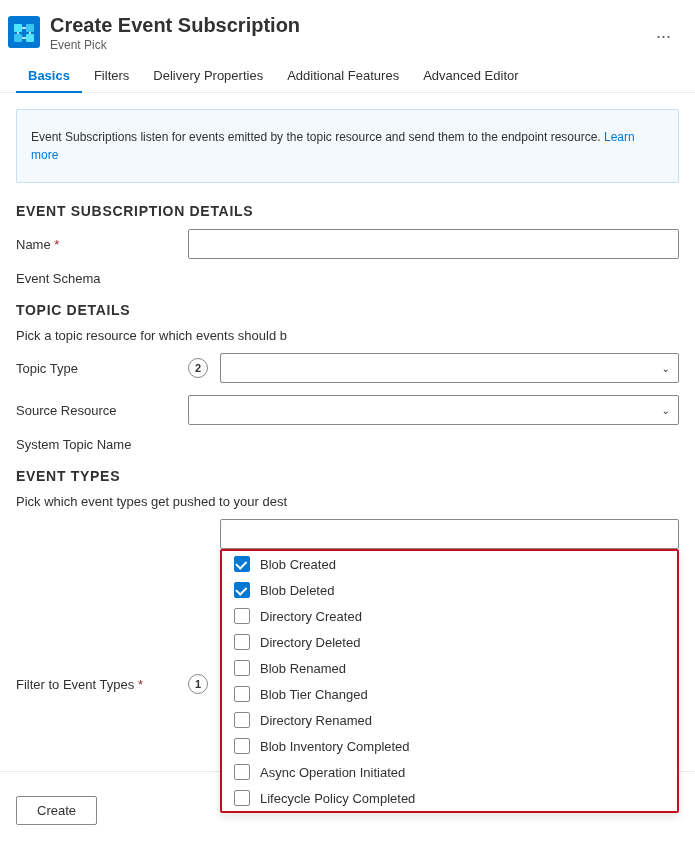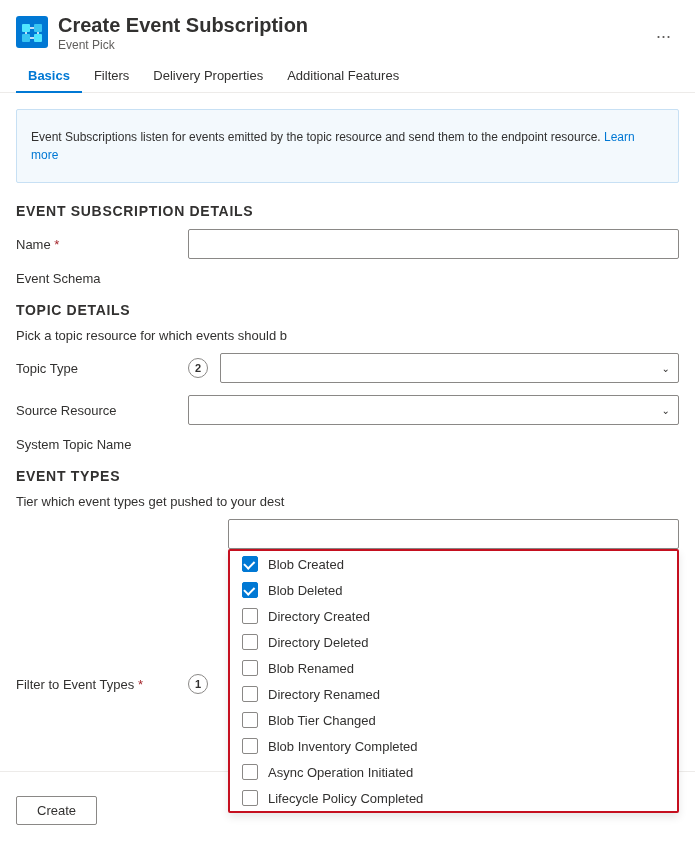--- a/index.html
+++ b/index.html
@@ -8,21 +8,21 @@
       font-size: 13px;
       color: #323130;
       background: #fff;
       width: 695px;
       min-height: 849px;
     }
 
     .header {
       display: flex;
       align-items: center;
-      padding: 12px 16px 8px 16px;
+      padding: 12px 16px 8px 8px;
       gap: 10px;
     }
     .header-icon {
       width: 32px;
       height: 32px;
       flex-shrink: 0;
     }
     .header-text { flex: 1; }
     .header-title {
       font-size: 20px;
@@ -257,20 +257,21 @@
       <div class="header-subtitle">Event Pick</div>
     </div>
     <div class="header-ellipsis">...</div>
   </div>
 
   <div class="nav-tabs">
     <div class="nav-tab active">Basics</div>
     <div class="nav-tab">Filters</div>
     <div class="nav-tab">Delivery Properties</div>
     <div class="nav-tab">Additional Features</div>
+    <div class="nav-tab">Advanced Editor</div>
   </div>
 
   <div class="content">
 
     <div class="info-bar">
       <span>Event Subscriptions listen for events emitted by the topic resource and send them to the endpoint resource.</span>
       <a href="#" class="link">Learn more</a>
     </div>
 
     <div class="section-title">EVENT SUBSCRIPTION DETAILS</div>
@@ -312,31 +313,31 @@
     </div>
 
     <div class="field-row">
       <div class="field-label">System Topic Name</div>
       <div class="field-value"></div>
     </div>
 
     <div class="section-title">EVENT TYPES</div>
 
     <div style="font-size:13px; color:#323130; margin-bottom:10px;">
-      <span>Tier which event types get pushed to your dest</span>
+      <span>Pick which event types get pushed to your dest</span>
     </div>
 
     <div class="event-type-row" style="position:relative; align-items:center;">
       <div class="field-label">
         <span>Filter to Event Types</span>
         <span class="required"> *</span>
       </div>
       <div class="badge-circle">1</div>
 
-      <div style="flex:1; position:relative;margin-left:8px;">
+      <div style="flex:1; position:relative;">
         
         <input class="text-input" type="text" style="width: 100%; margin-bottom: 0px;">
         
         
         <div style="position:absolute; left:0; top:30px; width:100%; background:#fff; border:2px solid #c50f1f; border-radius:2px; z-index:10; box-shadow:0 4px 8px rgba(0,0,0,0.1);">
           <div class="checkbox-item">
             <div class="checkbox-box checked"></div>
             <span class="checkbox-label">Blob Created</span>
           </div>
           <div class="checkbox-item">
@@ -350,25 +351,25 @@
           <div class="checkbox-item">
             <div class="checkbox-box"></div>
             <span class="checkbox-label">Directory Deleted</span>
           </div>
           <div class="checkbox-item">
             <div class="checkbox-box"></div>
             <span class="checkbox-label">Blob Renamed</span>
           </div>
           <div class="checkbox-item">
             <div class="checkbox-box"></div>
+            <span class="checkbox-label">Blob Tier Changed</span>
+          </div>
+          <div class="checkbox-item">
+            <div class="checkbox-box"></div>
             <span class="checkbox-label">Directory Renamed</span>
-          </div>
-          <div class="checkbox-item">
-            <div class="checkbox-box"></div>
-            <span class="checkbox-label">Blob Tier Changed</span>
           </div>
           <div class="checkbox-item">
             <div class="checkbox-box"></div>
             <span class="checkbox-label">Blob Inventory Completed</span>
           </div>
           <div class="checkbox-item">
             <div class="checkbox-box"></div>
             <span class="checkbox-label">Async Operation Initiated</span>
           </div>
           <div class="checkbox-item">

